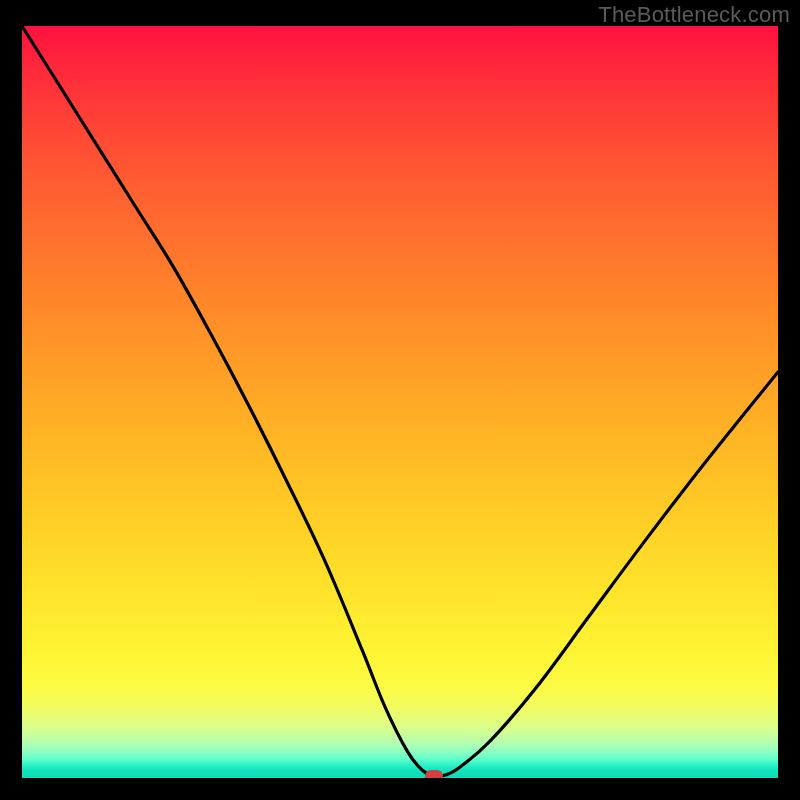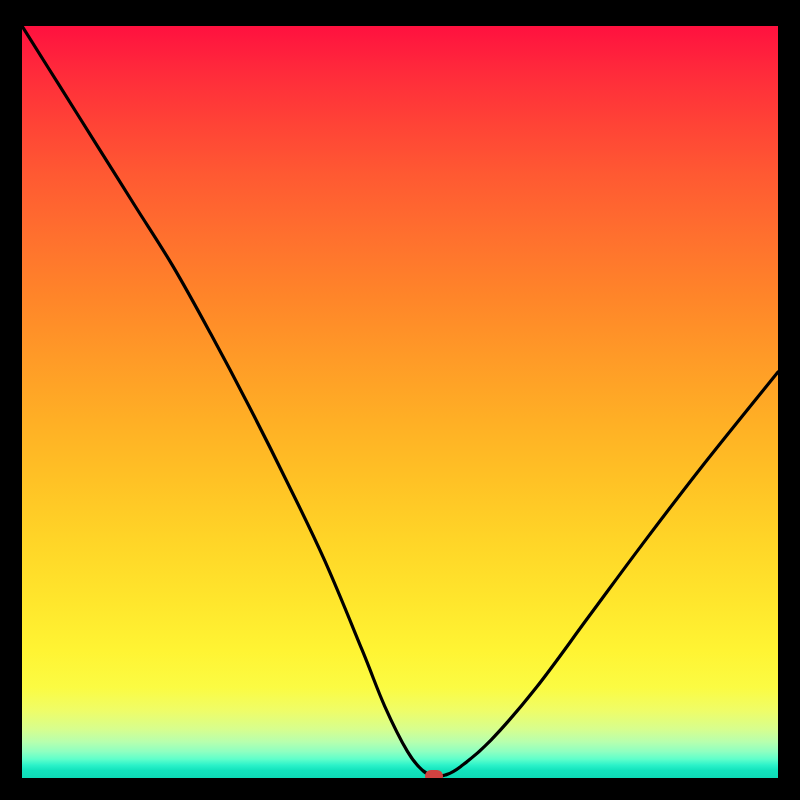--- a/index.html
+++ b/index.html
@@ -78,20 +78,21 @@
     border-radius: 6px / 6px;
     transform: translate(-50%, -50%);
     z-index: 3;
   }
 </style>
 </head>
 <body>
 
 <div class="frame">
 
+  <div class="watermark">TheBottleneck.com</div>
 
   <div class="plot-area">
     <div class="gradient"></div>
 
     <svg class="curve" viewBox="0 0 756 752" preserveAspectRatio="none">
       <path id="curve-path" fill="none" stroke="#000" stroke-width="3.2" stroke-linecap="round" stroke-linejoin="round" d="M 0 0 C 6.804 10.828799999999994, 24.192000000000004 38.50239999999996, 37.800000000000004 60.15999999999997 C 51.408 81.81759999999997, 61.99200000000001 98.66240000000005, 75.60000000000001 120.32000000000005 C 89.20800000000001 141.97760000000005, 99.79199999999999 158.82240000000002, 113.39999999999999 180.48000000000002 C 127.008 202.13760000000002, 137.592 217.62879999999998, 151.20000000000002 240.64 C 164.80800000000002 263.6512, 175.392 283.27840000000003, 189 308.32000000000005 C 202.608 333.36160000000007, 213.19199999999998 353.3648, 226.79999999999998 379.76 C 240.408 406.1552, 250.99199999999996 427.21119999999996, 264.59999999999997 454.96 C 278.20799999999997 482.7088, 288.79200000000003 503.46400000000006, 302.40000000000003 533.9200000000001 C 316.00800000000004 564.3760000000001, 329.3136 597.7648, 340.2 624.16 C 351.08639999999997 650.5551999999999, 354.7152 662.2864, 362.88 680.56 C 371.0448 698.8335999999999, 378.756 714.1744, 385.56 725.68 C 392.36400000000003 737.1855999999999, 395.9172 740.14848, 400.68 744.48 C 405.44280000000003 748.8115200000001, 407.93760000000003 748.9318400000001, 412.02000000000004 749.744 C 416.10240000000005 750.55616, 418.59720000000004 750.61632, 423.36 748.992 C 428.1228 747.36768, 430.31519999999995 746.94656, 438.47999999999996 740.72 C 446.6448 734.4934400000001, 455.11199999999997 728.6128, 468.71999999999997 714.4 C 482.328 700.1872, 496.38960000000003 684.0944, 514.08 661.76 C 531.7704 639.4256, 547.9488 616.0383999999999, 567 590.3199999999999 C 586.0512 564.6016, 599.5079999999999 545.952, 619.92 518.88 C 640.332 491.808, 655.9055999999999 471.05280000000005, 680.4 439.92 C 704.8944 408.7872, 742.392 362.84, 756 345.91999999999996"></path>
     </svg>
 
     <div id="min-marker" class="minpoint" style="left: 412.02px; top: 749.744px; background: rgb(207, 66, 65);"></div>
   </div>

